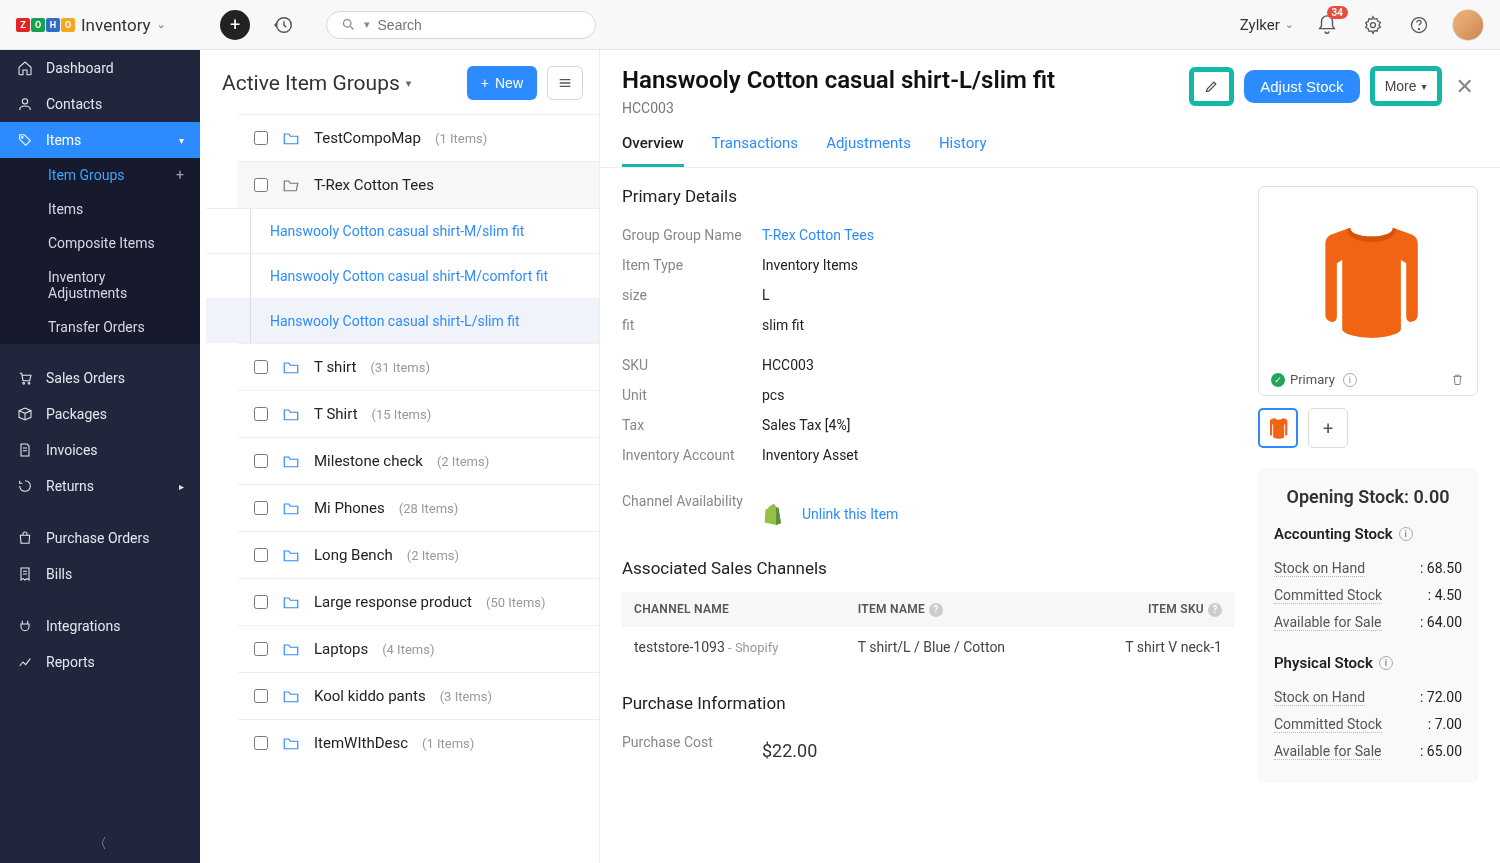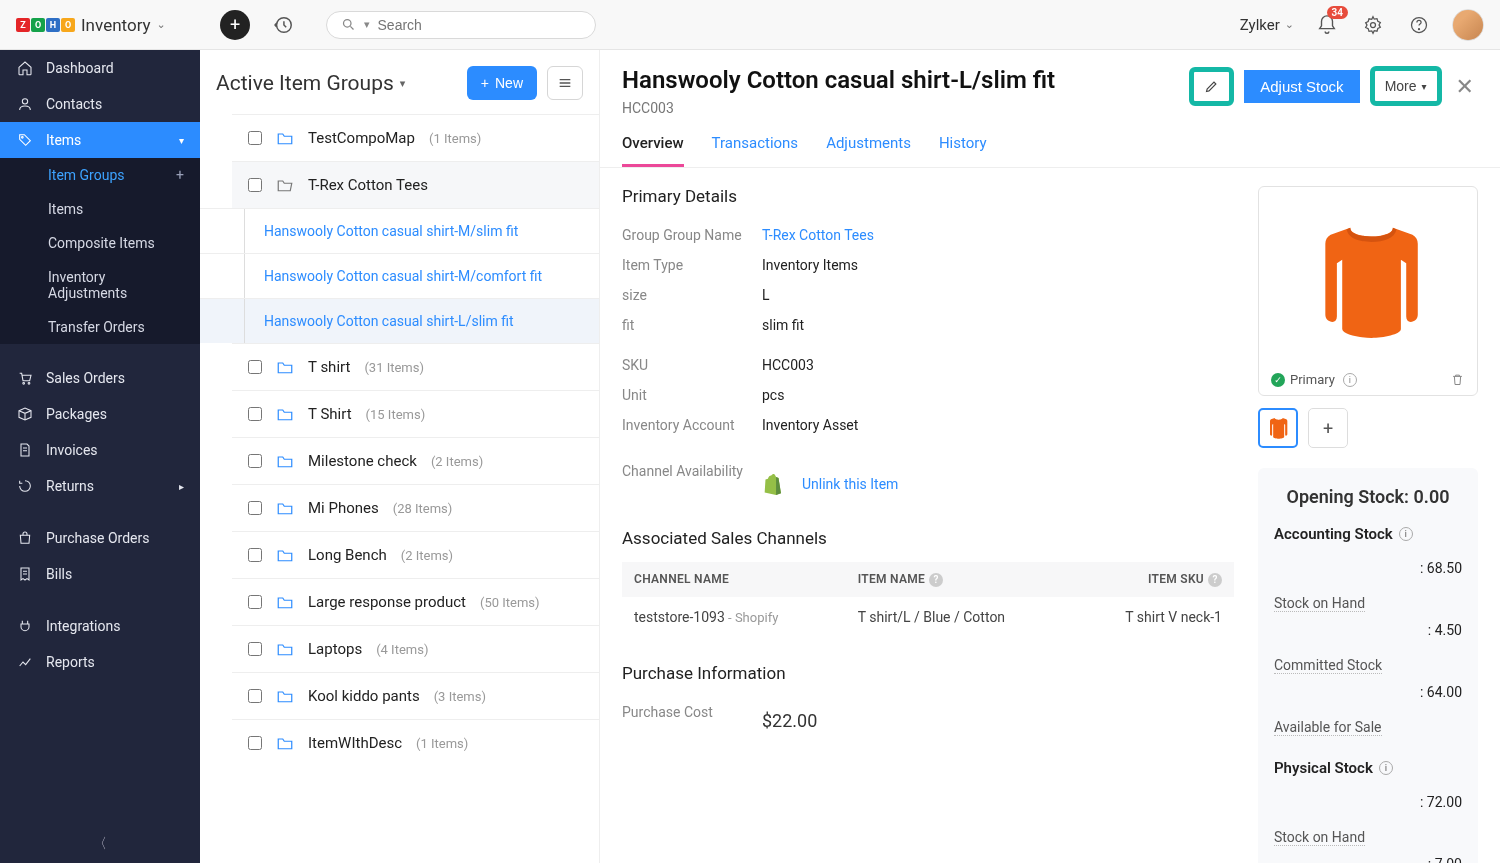--- a/index.html
+++ b/index.html
@@ -36,21 +36,21 @@
 .nav-item .icn { width:18px; display:flex; justify-content:center; }
 .nav-item .chev { margin-left:auto; font-size:10px; }
 .nav-sub { background:#161a2c; }
 .nav-sub-item { display:flex; align-items:center; padding:9px 16px 9px 48px; cursor:pointer; color:#d5d8e4; font-size:14px; }
 .nav-sub-item.active { color:#3da3ff; }
 .nav-sub-item .plus-add { margin-left:auto; color:#9aa1b9; font-size:14px; }
 .nav-spacer { height:16px; }
 .sidebar-bottom { margin-top:auto; padding:10px 0; text-align:center; color:#aab; cursor:pointer; }
 
 
-.midcol { width:400px; border-right:1px solid #eee; display:flex; flex-direction:column; background:#fff; }
+.midcol { width:400px; border-right:1px solid #eee; display:flex; flex-direction:column; background:#fff;padding-left:6px; }
 .mid-header { display:flex; align-items:center; padding:16px 16px 14px; gap:10px; }
 .mid-title { font-size:21px; color:#333; display:flex; align-items:center; gap:6px; cursor:pointer; }
 .mid-actions { margin-left:auto; display:flex; gap:10px; }
 .btn-primary { background:#2c8cff; color:#fff; border:none; border-radius:6px; padding:7px 14px; font-size:14px; font-weight:500; display:flex; align-items:center; gap:6px; cursor:pointer; }
 .btn-icon-sq { border:1px solid #d6d6d6; background:#fff; border-radius:6px; width:36px; height:34px; display:flex; align-items:center; justify-content:center; cursor:pointer; color:#555; }
 .group-list { flex:1; overflow-y:auto; }
 .group-row { display:flex; align-items:center; padding:14px 16px; border-top:1px solid #eee; gap:14px; cursor:pointer;margin-left:32px; }
 .group-row.selected { background:#f6f7f9; }
 .group-row input[type=checkbox] { width:14px; height:14px; }
 .folder-icn { color:#2c8cff; display:flex; align-items:center; }
@@ -61,25 +61,25 @@
 .child-row .child-name { color:#2c8cff; font-size:14px; }
 .child-row.selected { background:#f0f4fa; }
 
 
 .detail { flex:1; display:flex; flex-direction:column; min-width:0; }
 .detail-head { padding:16px 22px 0; display:flex; align-items:flex-start; gap:14px; }
 .detail-title { font-size:24px; font-weight:600; color:#111; }
 .detail-sub { color:#777; font-size:14px; margin-top:6px; }
 .detail-head-actions { margin-left:auto; display:flex; align-items:center; gap:10px; }
 .btn-outline { border:5px solid #14b8a6; background:#fff; border-radius:6px; padding:7px 10px; cursor:pointer; color:#444; font-size:14px; display:flex; align-items:center; gap:5px; }
-.btn-blue { background:#2c8cff; color:#fff; border:none; border-radius:0; padding:8px 16px; font-size:15px; cursor:pointer; }
+.btn-blue { background:#2c8cff; color:#fff; border:none; border-radius:10px; padding:8px 16px; font-size:15px; cursor:pointer; }
 .close-x { font-size:22px; color:#888; cursor:pointer; padding:4px; }
 .tabs { display:flex; gap:28px; padding:18px 22px 0; border-bottom:1px solid #eee; }
 .tab { padding-bottom:12px; font-size:15px; cursor:pointer; color:#2c8cff; }
-.tab.active { color:#222; border-bottom:3px solid #ec4899; font-weight:500; }
+.tab.active { color:#222; border-bottom:3px solid #14b8a6; font-weight:500; }
 .detail-body { flex:1; overflow-y:auto; display:flex; gap:24px; padding:18px 22px; }
 .detail-left { flex:1; min-width:0; }
 .sect-title { font-size:17px; color:#222; margin-bottom:14px; }
 .kv-row { display:flex; padding:7px 0; font-size:14px; }
 .kv-label { color:#888; width:140px; flex-shrink:0; }
 .kv-val { color:#222; }
 .kv-val.link { color:#2c8cff; cursor:pointer; }
 .link-text { color:#2c8cff; cursor:pointer; font-size:14px; }
 .channel-row { display:flex; align-items:center; gap:20px; margin-top:10px; }
 .shopify-icn { width:20px; height:22px; }
@@ -102,21 +102,21 @@
 .prim-check { width:14px; height:14px; background:#22a559; border-radius:50%; display:flex; align-items:center; justify-content:center; color:#fff; font-size:9px; }
 .info-circ { width:14px; height:14px; border:1px solid #aaa; border-radius:50%; display:flex; align-items:center; justify-content:center; font-size:9px; color:#888; cursor:pointer; }
 .trash-icn { margin-left:auto; cursor:pointer; color:#888; }
 .thumbs { display:flex; gap:10px; margin-top:12px; }
 .thumb { width:40px; height:40px; border:2px solid #2c8cff; border-radius:5px; display:flex; align-items:center; justify-content:center; cursor:pointer; }
 .thumb.add { border:1px solid #ddd; color:#555; font-size:18px; }
 .stock-box { background:#f8f9fb; border-radius:6px; padding:18px 16px; margin-top:20px; }
 .stock-open { font-size:18px; font-weight:600; text-align:center; margin-bottom:18px; }
 .stock-sect-title { font-size:15px; font-weight:600; color:#222; display:flex; align-items:center; gap:6px; margin-bottom:12px; }
 .stock-row { display:flex; justify-content:space-between; font-size:14px; padding:5px 0; }
-.stock-row .sl { color:#555; border-bottom:1px dotted #bbb;margin-top:35px; }
+.stock-row .sl { color:#555; border-bottom:1px dotted #bbb; }
 .stock-row .sv { color:#222; }
 .stock-gap { height:18px; }
 
 svg { display:block; }
 </style>
 </head>
 <body>
 
 <div class="app">
 
@@ -492,20 +492,24 @@
           <div style="height:10px"></div>
           <div class="kv-row">
               <span class="kv-label">SKU</span>
               <span class="kv-val">HCC003</span>
             </div>
           <div class="kv-row">
               <span class="kv-label">Unit</span>
               <span class="kv-val">pcs</span>
             </div>
           <div class="kv-row">
+              <span class="kv-label">Tax</span>
+              <span class="kv-val">Sales Tax [4%]</span>
+            </div>
+          <div class="kv-row">
               <span class="kv-label">Inventory Account</span>
               <span class="kv-val">Inventory Asset</span>
             </div>
           <div style="height:16px"></div>
           <div class="kv-row">
             <span class="kv-label">Channel Availability</span>
             <span class="channel-row">
               <svg class="shopify-icn" viewBox="0 0 24 27">
                   <path fill="#95BF47" d="M20 6l-3-1-1-2c-1-2-3-2-4-1l-1 1c-2 0-3 1-4 4L4 8l-1 16 14 3 6-2L20 6z"></path>
                   <path fill="#5E8E3E" d="M17 27l6-2L20 6l-3-1v22z"></path>

